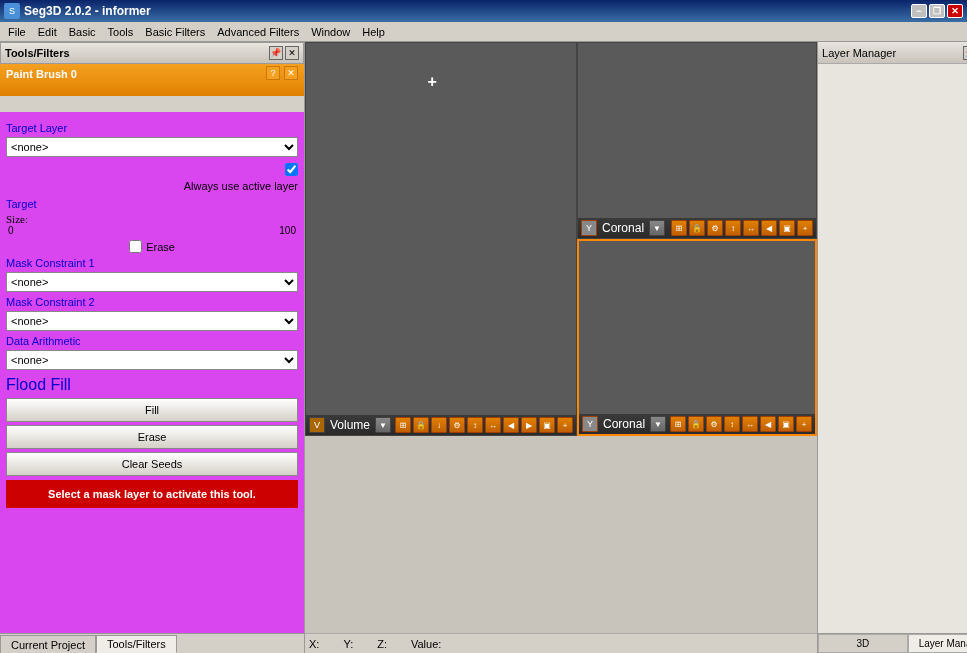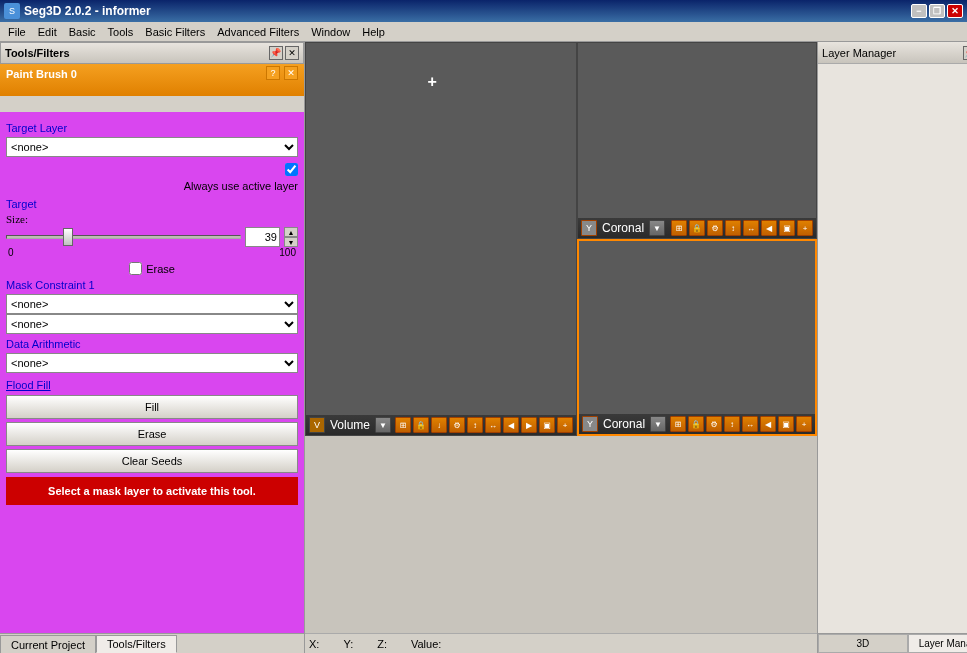--- a/index.html
+++ b/index.html
@@ -181,24 +181,23 @@
     .erase-row {
       display: flex;
       align-items: center;
       gap: 4px;
       margin: 4px 0;
       justify-content: center;
     }
 
     .flood-fill-label {
       color: #0000cc;
-      font-size: 11px;
+      font-size: 16px;
       margin-top: 6px;
       margin-bottom: 4px;
-      text-decoration: underline;
     }
 
     .action-btn {
       width: 100%;
       height: 24px;
       background: linear-gradient(to bottom, #ffffff, #d4d0c8);
       border: 1px solid #888;
       cursor: pointer;
       font-size: 11px;
       margin-bottom: 3px;
@@ -434,51 +433,40 @@
         <span data-name="always-active-label">Always use active layer</span>
       </div>
 
       
       <div class="brush-section" data-name="brush-section">
         <div class="section-label" data-name="brush-label">Target</div>
         <div class="brush-size-row">
           <span class="size-label" data-name="size-label">Size:</span>
         </div>
 
-        <div style="display:flex;align-items:center;gap:4px;margin-top:2px;">
-          <div class="slider-container" data-name="brush-size-slider">
-            <div class="slider-track">
-              <div class="slider-thumb" style="left:26%;"></div>
-            </div>
-          </div>
-          <input type="text" class="size-value-input" data-name="brush-size-input" value="39" style="">
-          <div class="size-spin" data-name="brush-size-spin">
-            <div class="spin-btn" data-name="spin-up">▲</div>
-            <div class="spin-btn" data-name="spin-down">▼</div>
-          </div>
-        </div>
         <div class="range-row">
           <span data-name="size-min">0</span>
           <span data-name="size-max">100</span>
         </div>
       </div>
 
       
       <div class="erase-row" data-name="erase-checkbox-row">
         <input type="checkbox" data-name="erase-checkbox" style="">
         <span data-name="erase-label">Erase</span>
       </div>
 
       
       <div class="section-label" data-name="mask-constraint-1-label">Mask Constraint 1</div>
       <select class="dropdown" data-name="mask-constraint-1-dropdown">
         <option>&lt;none&gt;</option>
       </select>
 
       
+      <div class="section-label" data-name="mask-constraint-2-label">Mask Constraint 2</div>
       <select class="dropdown" data-name="mask-constraint-2-dropdown">
         <option>&lt;none&gt;</option>
       </select>
 
       
       <div class="section-label" data-name="data-constraint-label">Data Arithmetic</div>
       <select class="dropdown" data-name="data-constraint-dropdown">
         <option>&lt;none&gt;</option>
       </select>
 

